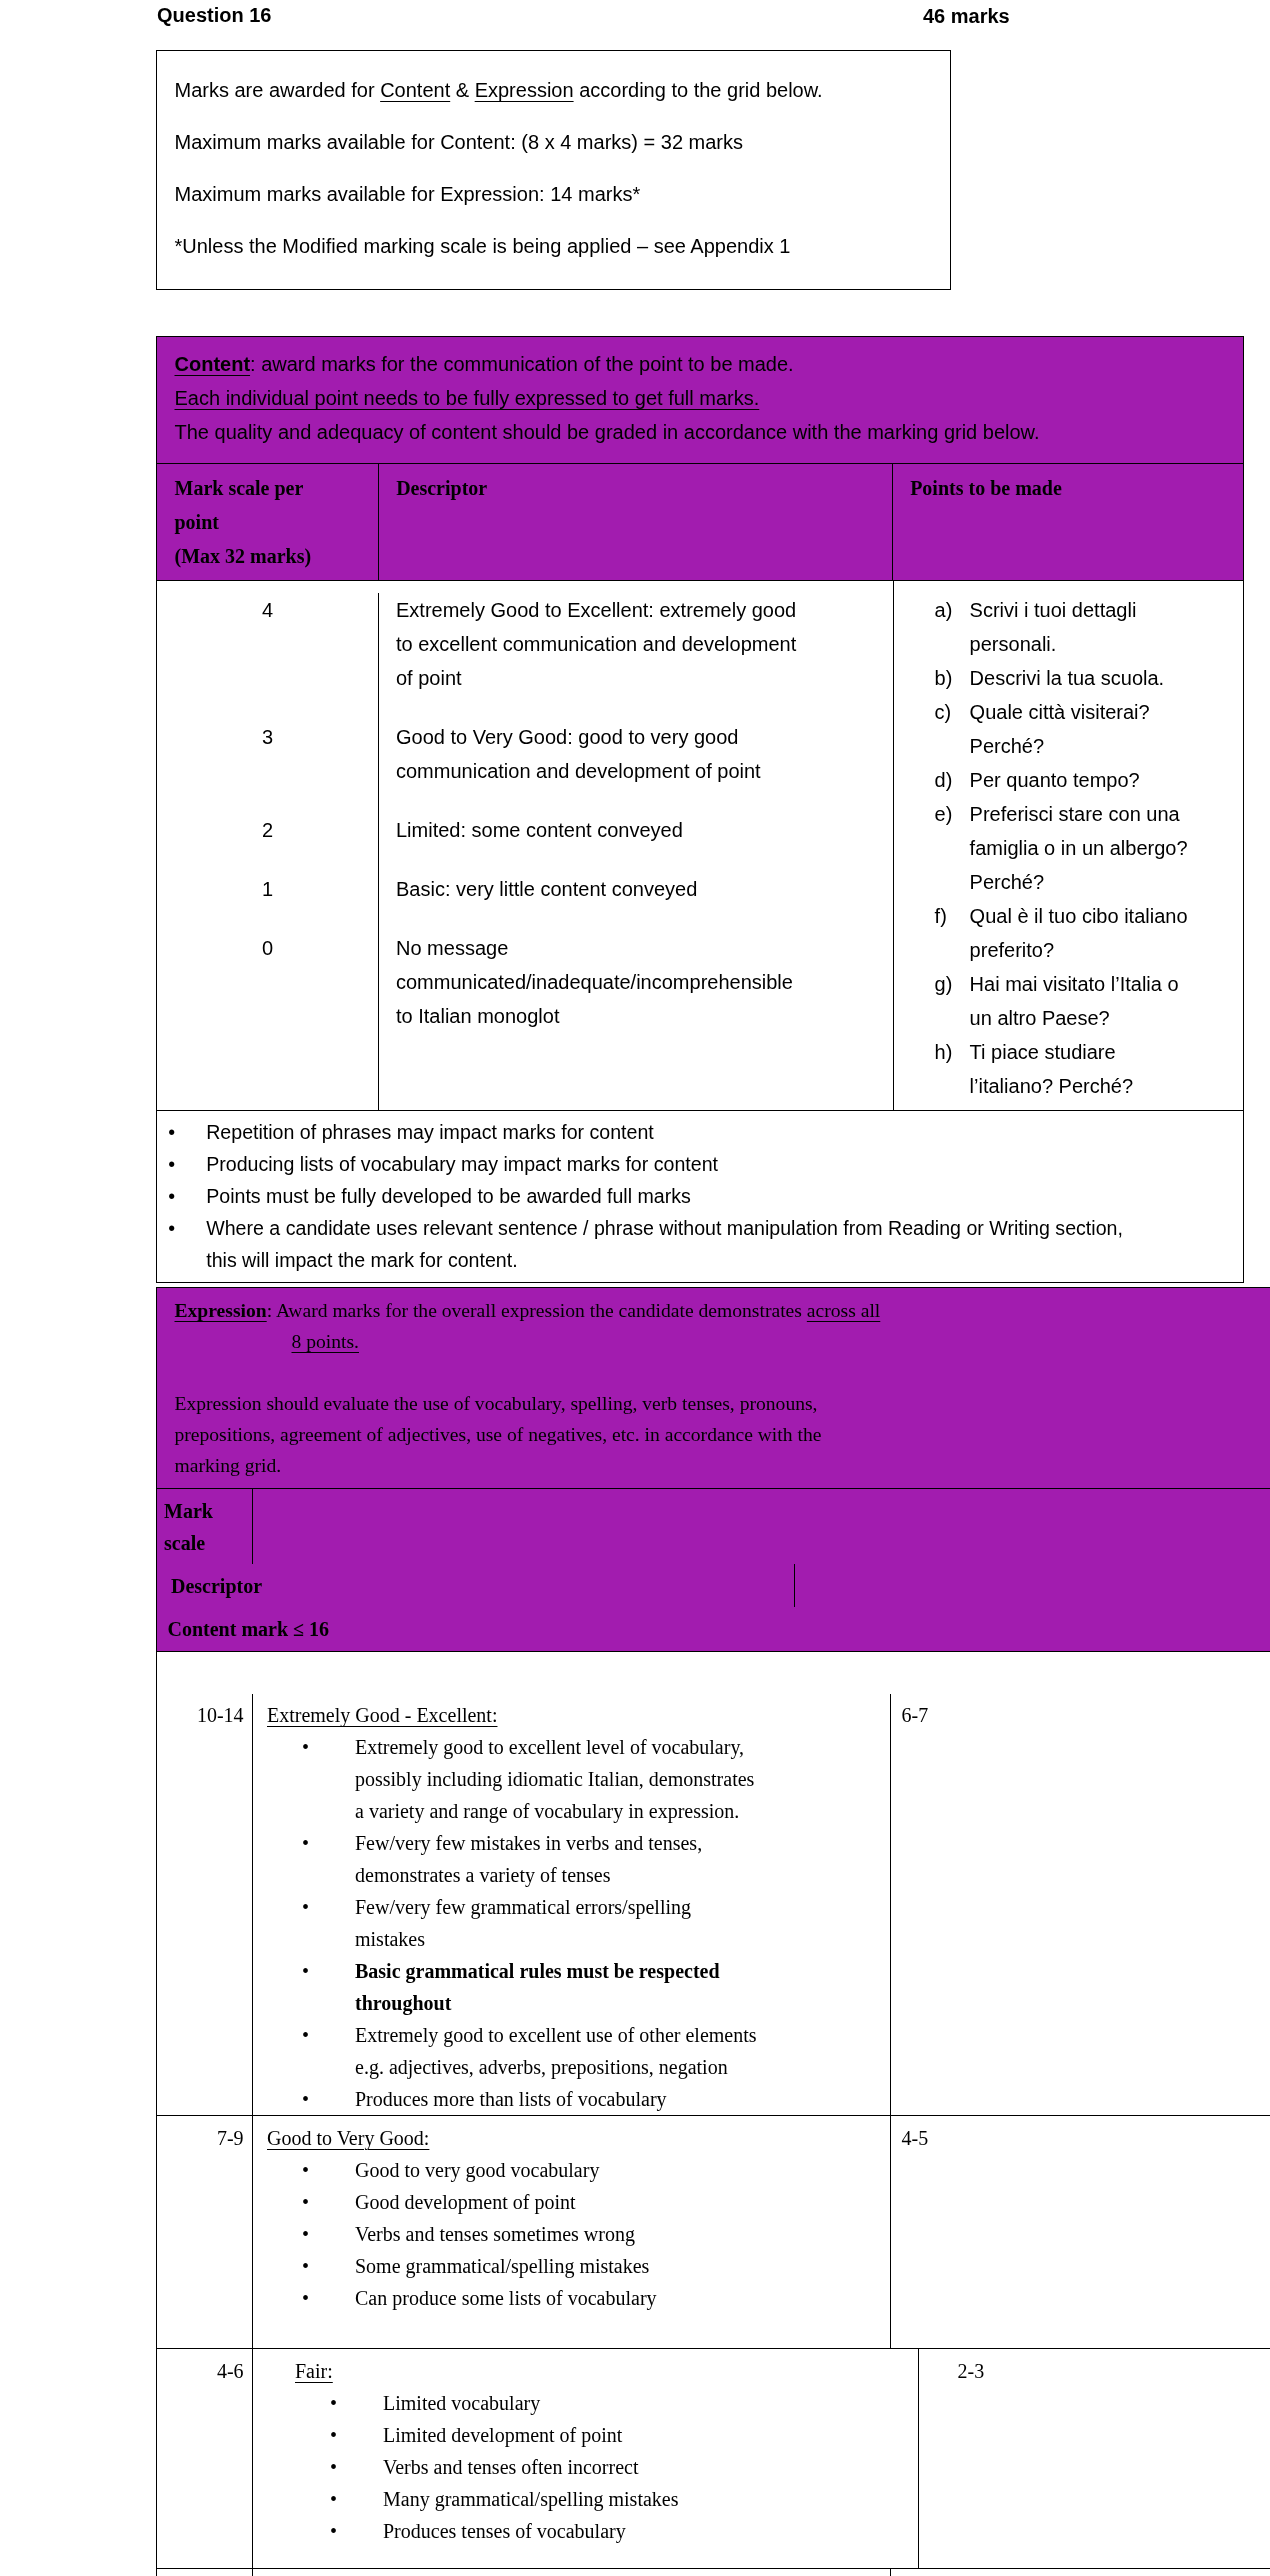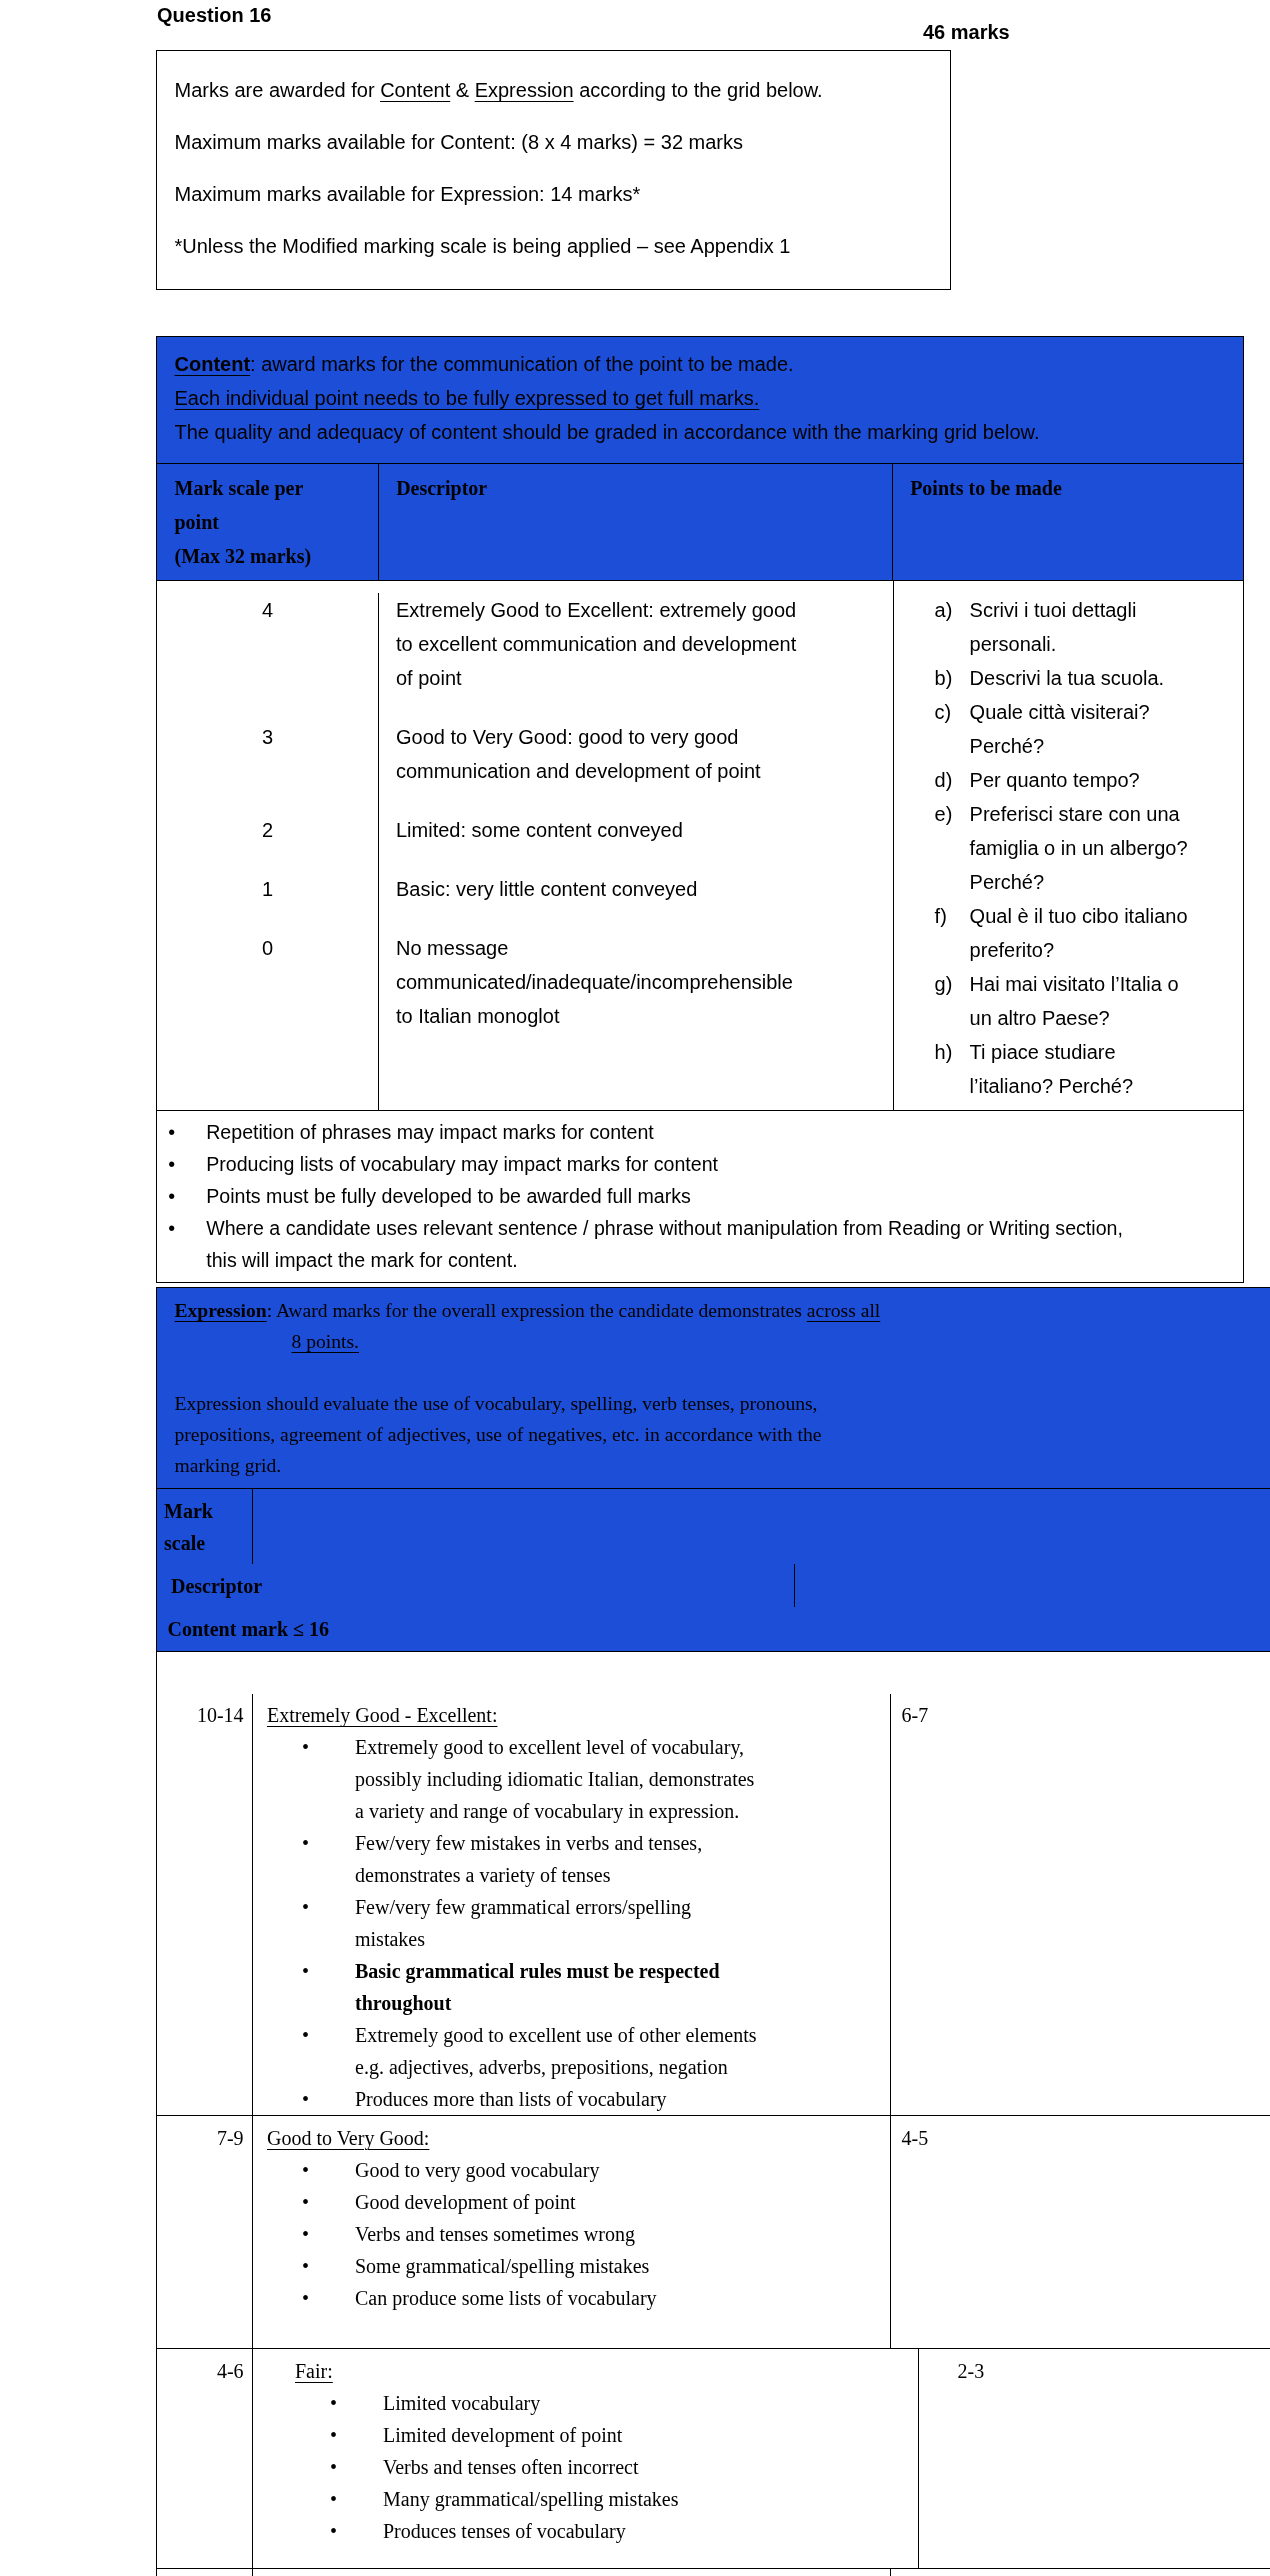--- a/index.html
+++ b/index.html
@@ -9,36 +9,36 @@
     font-family:"Liberation Sans", sans-serif;
     font-size:20px; color:#000;
   }
   .pre { white-space:pre-line; }
   .b { font-weight:bold; }
   .u { text-decoration:underline; text-decoration-thickness:1.4px; text-underline-offset:3.5px; }
 
   
   .doc-header { position:relative; height:50px; }
   .q-title { position:absolute; left:157px; top:4.2px; font-weight:bold; }
-  .q-marks { position:absolute; left:923px; top:21px; font-weight:bold; }
+  .q-marks { position:absolute; left:923px; top:5px; font-weight:bold; }
 
   
   .intro-box {
     margin-left:156px; width:795px;
     border:1.4px solid #000;
     padding:9.8px 14px 26.6px 17.5px;
   }
   .intro-box p { line-height:34px; margin-bottom:18px;margin-top:12px; }
   .intro-box p:last-child { margin-bottom:0; }
 
   
   .tbl { margin-left:156px; border:1.4px solid #000; }
   .row { border-bottom:1.4px solid #000; display:flex; }
   .row:last-child { border-bottom:none; }
-  .gray { background:#1d4ed8; }
+  .gray { background:#a21caf; }
 
   
   .ctable { width:1088px; margin-top:46px; }
   .c-intro { display:block; padding:9.8px 17.5px 14px 17.5px; min-height:127px; }
   .c-intro p { line-height:34px; }
   .c-cols { min-height:98px;font-family:Liberation Serif, serif; }
   .c-cols > div { padding:7px 14px 7px 17.5px; line-height:34px; }
   .cc1 { width:222px; border-right:1.4px solid #000; }
   .cc2 { width:515px; border-right:1.4px solid #000; }
   .cc3 { width:351px; }

